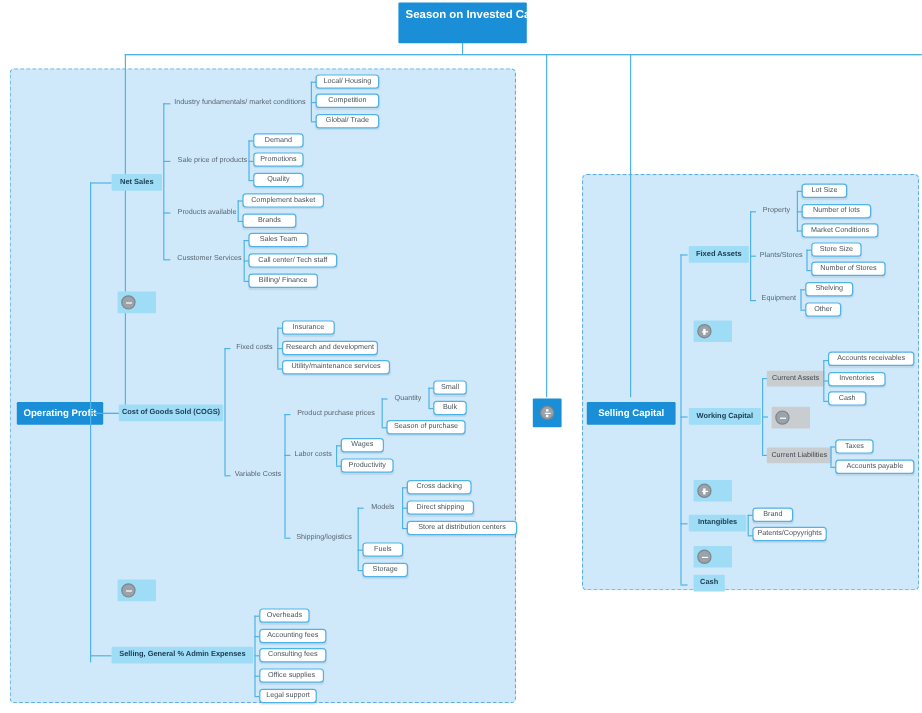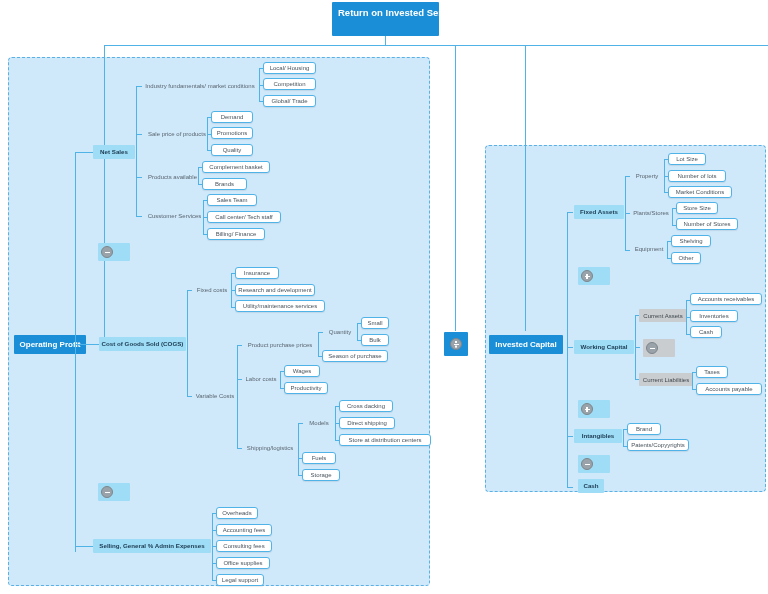--- a/index.html
+++ b/index.html
@@ -132,21 +132,21 @@
 
 <div id="canvas">
 
   <div class="region" style="left:8px; top:57px; width:422px; height:529px;"></div>
   <div class="region" style="left:485px; top:145px; width:281px; height:347px;"></div>
 
   <div class="ln lnv" style="left:385px; top:36px; width:1px; height:9px;"></div>
   <div class="ln lnh" style="left:104px; top:45px; width:968px; max-width:968px; width:968px; height:1px;"></div>
   <div class="ln lnh" style="left:104px; top:45px; width:968px; height:1px;"></div>
 
-  <div class="node node-root" style="left:332px; top:2px; width:107px; height:34px;">Return on Invested Services (ROIC)</div>
+  <div class="node node-root" style="left:332px; top:2px; width:107px; height:34px;">Season on Invested Captital (ROIC)</div>
 
   <div class="ln lnv" style="left:104px; top:45px; width:1px; height:299px;"></div>
   <div class="ln lnh" style="left:86px; top:344px; width:19px; height:1px;"></div>
 
   <div class="ln lnv" style="left:455px; top:45px; width:1px; height:286px;"></div>
   <div class="ln lnv" style="left:525px; top:45px; width:1px; height:286px;"></div>
 
   <div class="toggle solid" style="left:444px; top:332px; width:24px; height:24px; justify-content:center; padding-left:0;">
     <span class="circ dual"></span>
   </div>
@@ -269,21 +269,21 @@
   <div class="ln lnh" style="left:212px; top:530px; width:5px; height:1px;"></div>
   <div class="ln lnh" style="left:212px; top:546px; width:5px; height:1px;"></div>
   <div class="ln lnh" style="left:212px; top:563px; width:5px; height:1px;"></div>
   <div class="ln lnh" style="left:212px; top:580px; width:5px; height:1px;"></div>
   <div class="node node-box" style="left:216px; top:507px; width:42px; height:12px;">Overheads</div>
   <div class="node node-box" style="left:216px; top:524px; width:56px; height:12px;">Accounting fees</div>
   <div class="node node-box" style="left:216px; top:540px; width:56px; height:12px;">Consulting fees</div>
   <div class="node node-box" style="left:216px; top:557px; width:54px; height:12px;">Office supplies</div>
   <div class="node node-box" style="left:216px; top:574px; width:48px; height:12px;">Legal support</div>
 
-  <div class="node node-main" style="left:489px; top:335px; width:74px; height:19px;">Invested Capital</div>
+  <div class="node node-main" style="left:489px; top:335px; width:74px; height:19px;">Selling Capital</div>
 
   <div class="ln lnv" style="left:567px; top:212px; width:1px; height:275px;"></div>
   <div class="ln lnh" style="left:567px; top:212px; width:6px; height:1px;"></div>
   <div class="ln lnh" style="left:567px; top:347px; width:6px; height:1px;"></div>
   <div class="ln lnh" style="left:567px; top:436px; width:6px; height:1px;"></div>
   <div class="ln lnh" style="left:567px; top:487px; width:6px; height:1px;"></div>
 
   <div class="node node-l2" style="left:574px; top:205px; width:50px; height:14px;">Fixed Assets</div>
   <div class="toggle" style="left:578px; top:267px; width:32px; height:18px;">
     <span class="circ plus"></span>

